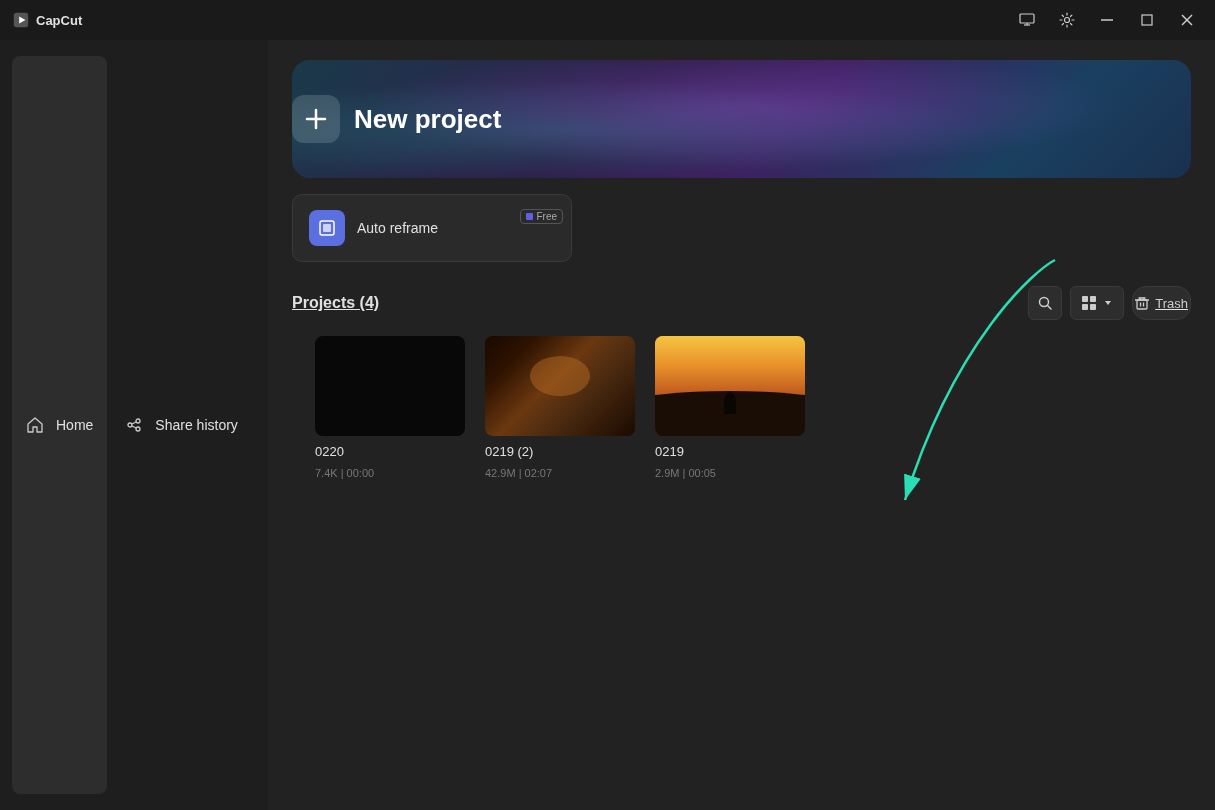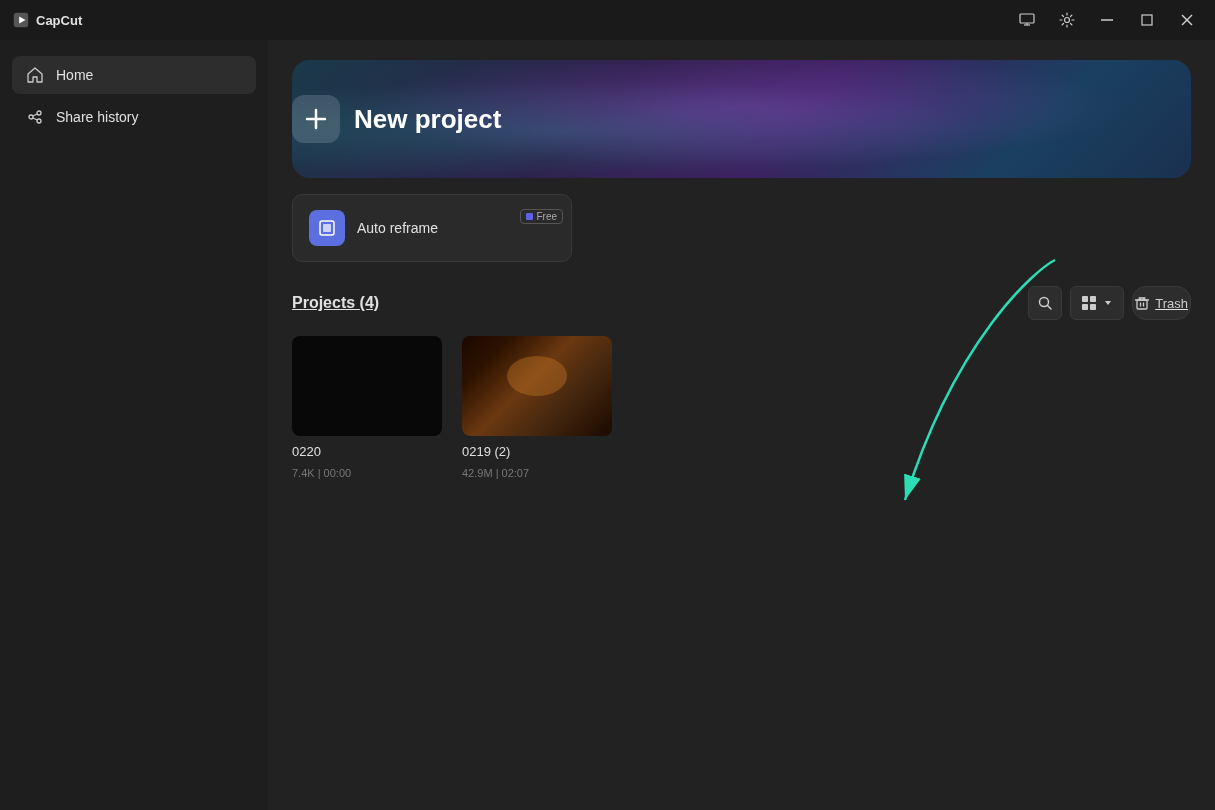--- a/index.html
+++ b/index.html
@@ -55,21 +55,21 @@
       overflow: hidden;
     }
 
     
     .sidebar {
       width: 268px;
       background: #1e1e1e;
       padding: 16px 12px;
       flex-shrink: 0;
       display: flex;
-      flex-direction: column;
+      flex-direction: row;
       gap: 4px;
     }
     .sidebar-item {
       display: flex;
       align-items: center;
       gap: 12px;
       padding: 10px 14px;
       border-radius: 8px;
       cursor: pointer;
       font-size: 14px;
@@ -240,20 +240,21 @@
       cursor: pointer;
       color: #ccc;
       font-size: 13px;
     }
 
     
     .projects-grid {
       display: flex;
       gap: 20px;
       flex-wrap: wrap;
+      margin-left: 23px;
     }
     .project-item {
       display: flex;
       flex-direction: column;
       gap: 8px;
       cursor: pointer;
     }
     .project-thumb {
       width: 150px;
       height: 100px;
@@ -480,20 +481,30 @@
 
       <div class="project-item">
         <div class="project-thumb">
           <div class="thumb-mixed" style="width:100%;height:100%;background:linear-gradient(135deg,#1a0800 0%,#2d1200 20%,#6b3810 45%,#4a2a10 65%,#1a0a00 100%);"></div>
         </div>
         <div class="project-name">0219 (2)</div>
         <div class="project-meta">42.9M | 02:07</div>
       </div>
 
 
+      <div class="project-item">
+        <div class="project-thumb sunset">
+          <div class="thumb-sunset">
+            <div class="thumb-sunset-hills"></div>
+            <div class="thumb-sunset-figure"></div>
+          </div>
+        </div>
+        <div class="project-name">0219</div>
+        <div class="project-meta">2.9M | 00:05</div>
+      </div>
 
     </div>
 
     <svg class="teal-arrow" width="200" height="280" viewBox="0 0 200 280" fill="none">
       <defs>
         <marker id="arrowhead" markerWidth="10" markerHeight="7" refX="10" refY="3.5" orient="auto">
           <polygon points="0 0, 10 3.5, 0 7" fill="#2addb5"></polygon>
         </marker>
       </defs>
       <path d="M 180 20 C 160 30, 80 100, 30 260" stroke="#2addb5" stroke-width="2.5" fill="none" marker-end="url(#arrowhead)"></path>

